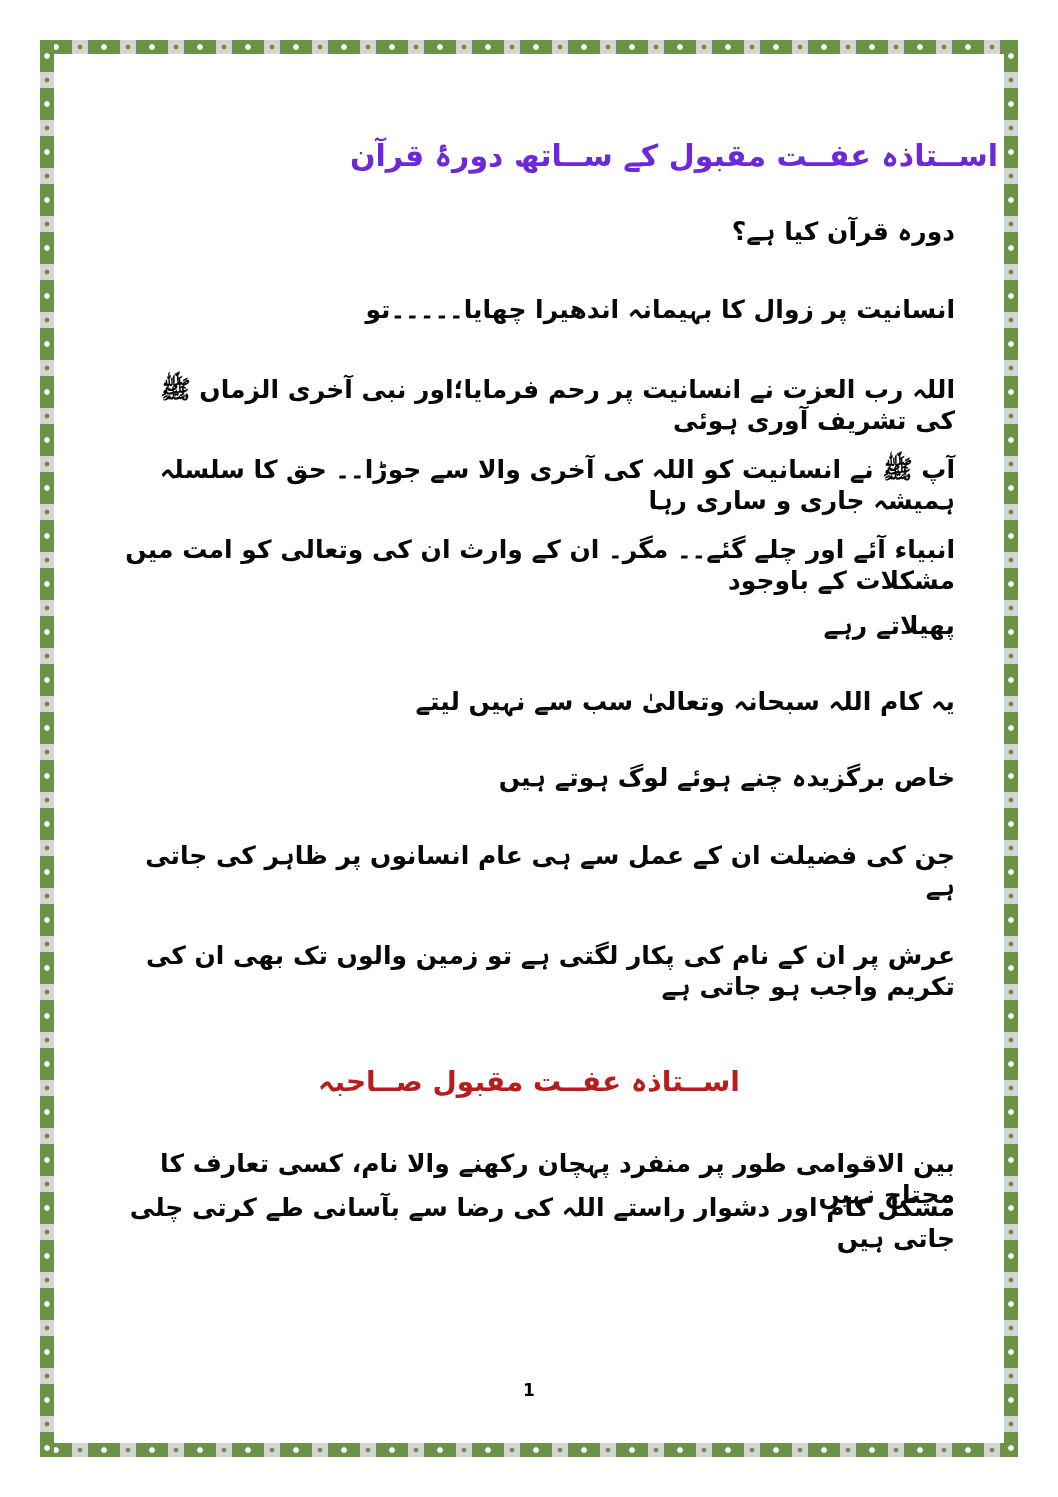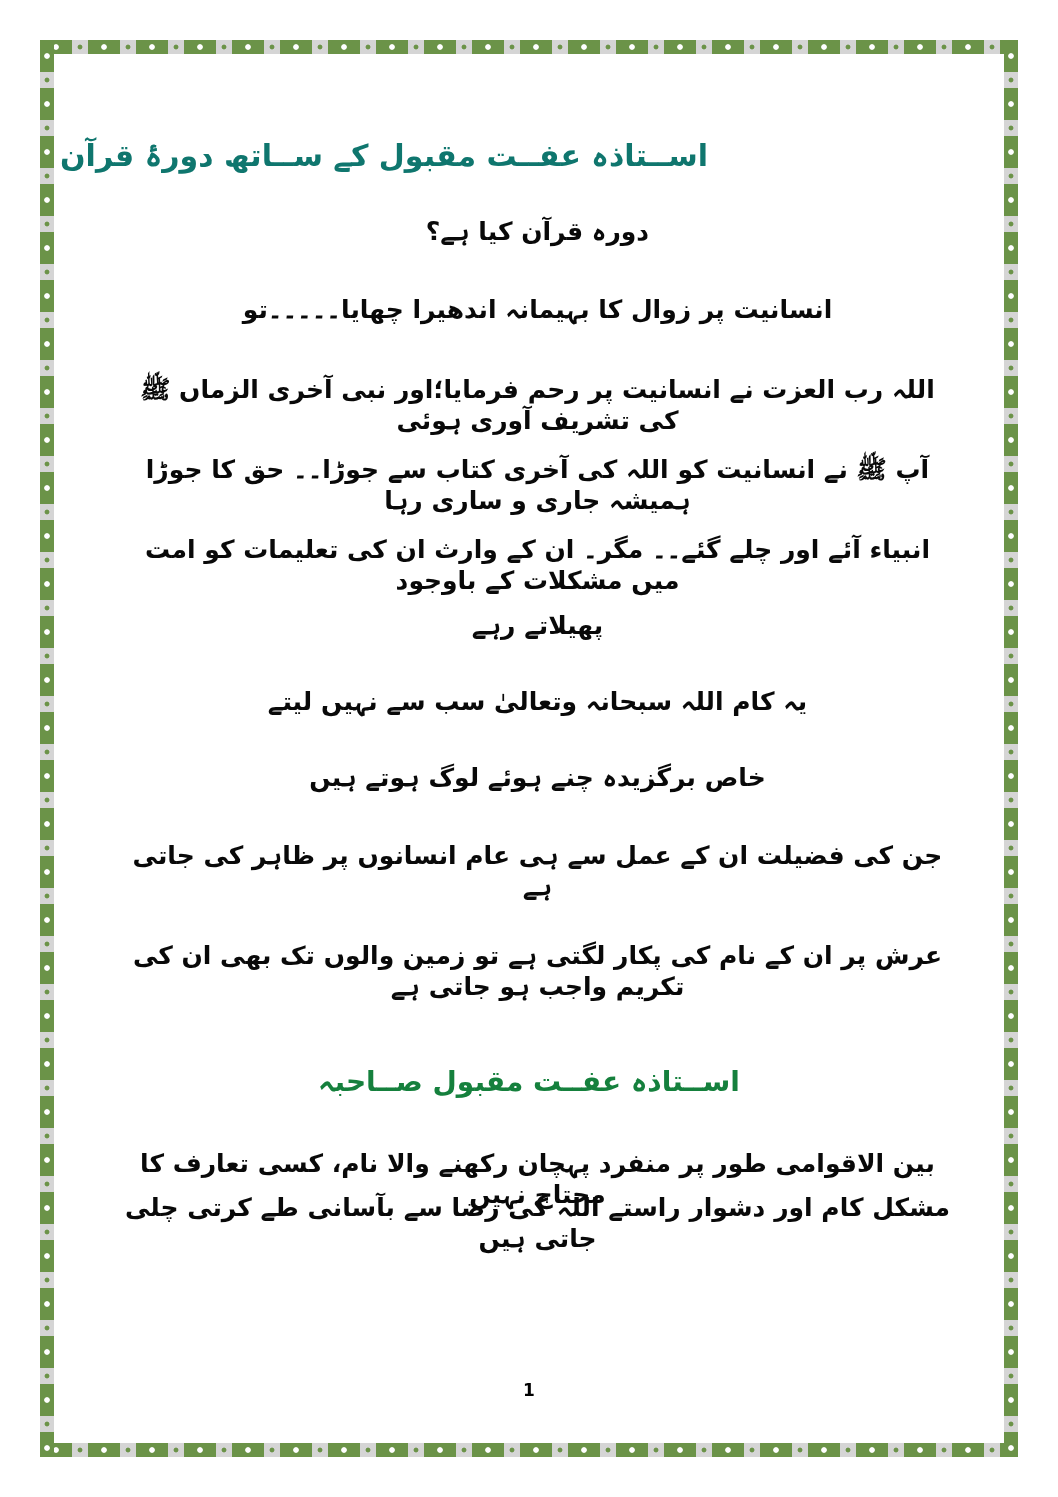--- a/index.html
+++ b/index.html
@@ -28,31 +28,31 @@
       repeating-linear-gradient(180deg, #6b9348 0 32px, #d5d5d5 32px 48px);
     background-size:14px 48px,14px 48px,auto;
   }
   .btop{top:40px;}
   .bbottom{bottom:40px;}
   .bleft{left:40px;}
   .bright{right:40px;}
   
   .title{
     position:absolute;left:60px;right:60px;top:136px;
-    text-align:left;direction:rtl;
-    color:#0f766e;font-weight:bold;font-size:30px;line-height:1.3;
+    text-align:right;direction:rtl;
+    color:#6d28d9;font-weight:bold;font-size:30px;line-height:1.3;
   }
   .subtitle{
     position:absolute;left:60px;right:60px;top:1064px;
     text-align:center;direction:rtl;
-    color:#15803d;font-weight:bold;font-size:28px;line-height:1.3;
+    color:#b91c1c;font-weight:bold;font-size:28px;line-height:1.3;
   }
   .line{
     position:absolute;right:103px;left:120px;
-    direction:rtl;text-align:center;
+    direction:rtl;text-align:right;
     color:#090909;font-weight:bold;font-size:25px;line-height:1.25;
   }
   .pagenum{
     position:absolute;left:0;right:0;top:1380px;
     text-align:center;color:#000;font-size:17px;font-weight:bold;
   }
 </style>
 </head>
 <body>
 
@@ -61,22 +61,22 @@
   <div class="bstrip bh btop"></div>
   <div class="bstrip bh bbottom"></div>
   <div class="bstrip bv bleft"></div>
   <div class="bstrip bv bright"></div>
 
   <div class="title">اســتاذہ عفــت مقبول کے ســاتھ دورۂ قرآن</div>
 
   <div class="line" style="top:216px">دورہ قرآن کیا ہے؟</div>
   <div class="line" style="top:294px">انسانیت پر زوال کا بہیمانہ اندھیرا چھایا۔۔۔۔۔تو</div>
   <div class="line" style="top:374px">اللہ رب العزت نے انسانیت پر رحم فرمایا؛اور نبی آخری الزماں ﷺ کی تشریف آوری ہوئی</div>
-  <div class="line" style="top:454px">آپ ﷺ نے انسانیت کو اللہ کی آخری کتاب سے جوڑا۔۔ حق کا جوڑا ہمیشہ جاری و ساری رہا</div>
-  <div class="line" style="top:534px">انبیاء آئے اور چلے گئے۔۔ مگر۔ ان کے وارث ان کی تعلیمات کو امت میں مشکلات کے باوجود</div>
+  <div class="line" style="top:454px">آپ ﷺ نے انسانیت کو اللہ کی آخری والا سے جوڑا۔۔ حق کا سلسلہ ہمیشہ جاری و ساری رہا</div>
+  <div class="line" style="top:534px">انبیاء آئے اور چلے گئے۔۔ مگر۔ ان کے وارث ان کی وتعالی کو امت میں مشکلات کے باوجود</div>
   <div class="line" style="top:610px">پھیلاتے رہے</div>
   <div class="line" style="top:686px">یہ کام اللہ سبحانہ وتعالیٰ سب سے نہیں لیتے</div>
   <div class="line" style="top:762px">خاص برگزیدہ چنے ہوئے لوگ ہوتے ہیں</div>
   <div class="line" style="top:840px">جن کی فضیلت ان کے عمل سے ہی عام انسانوں پر ظاہر کی جاتی ہے</div>
   <div class="line" style="top:940px">عرش پر ان کے نام کی پکار لگتی ہے تو زمین والوں تک بھی ان کی تکریم واجب ہو جاتی ہے</div>
 
   <div class="subtitle">اســتاذہ عفــت مقبول صــاحبہ</div>
 
   <div class="line" style="top:1148px">بین الاقوامی طور پر منفرد پہچان رکھنے والا نام، کسی تعارف کا محتاج نہیں</div>
   <div class="line" style="top:1192px">مشکل کام اور دشوار راستے اللہ کی رضا سے بآسانی طے کرتی چلی جاتی ہیں</div>

